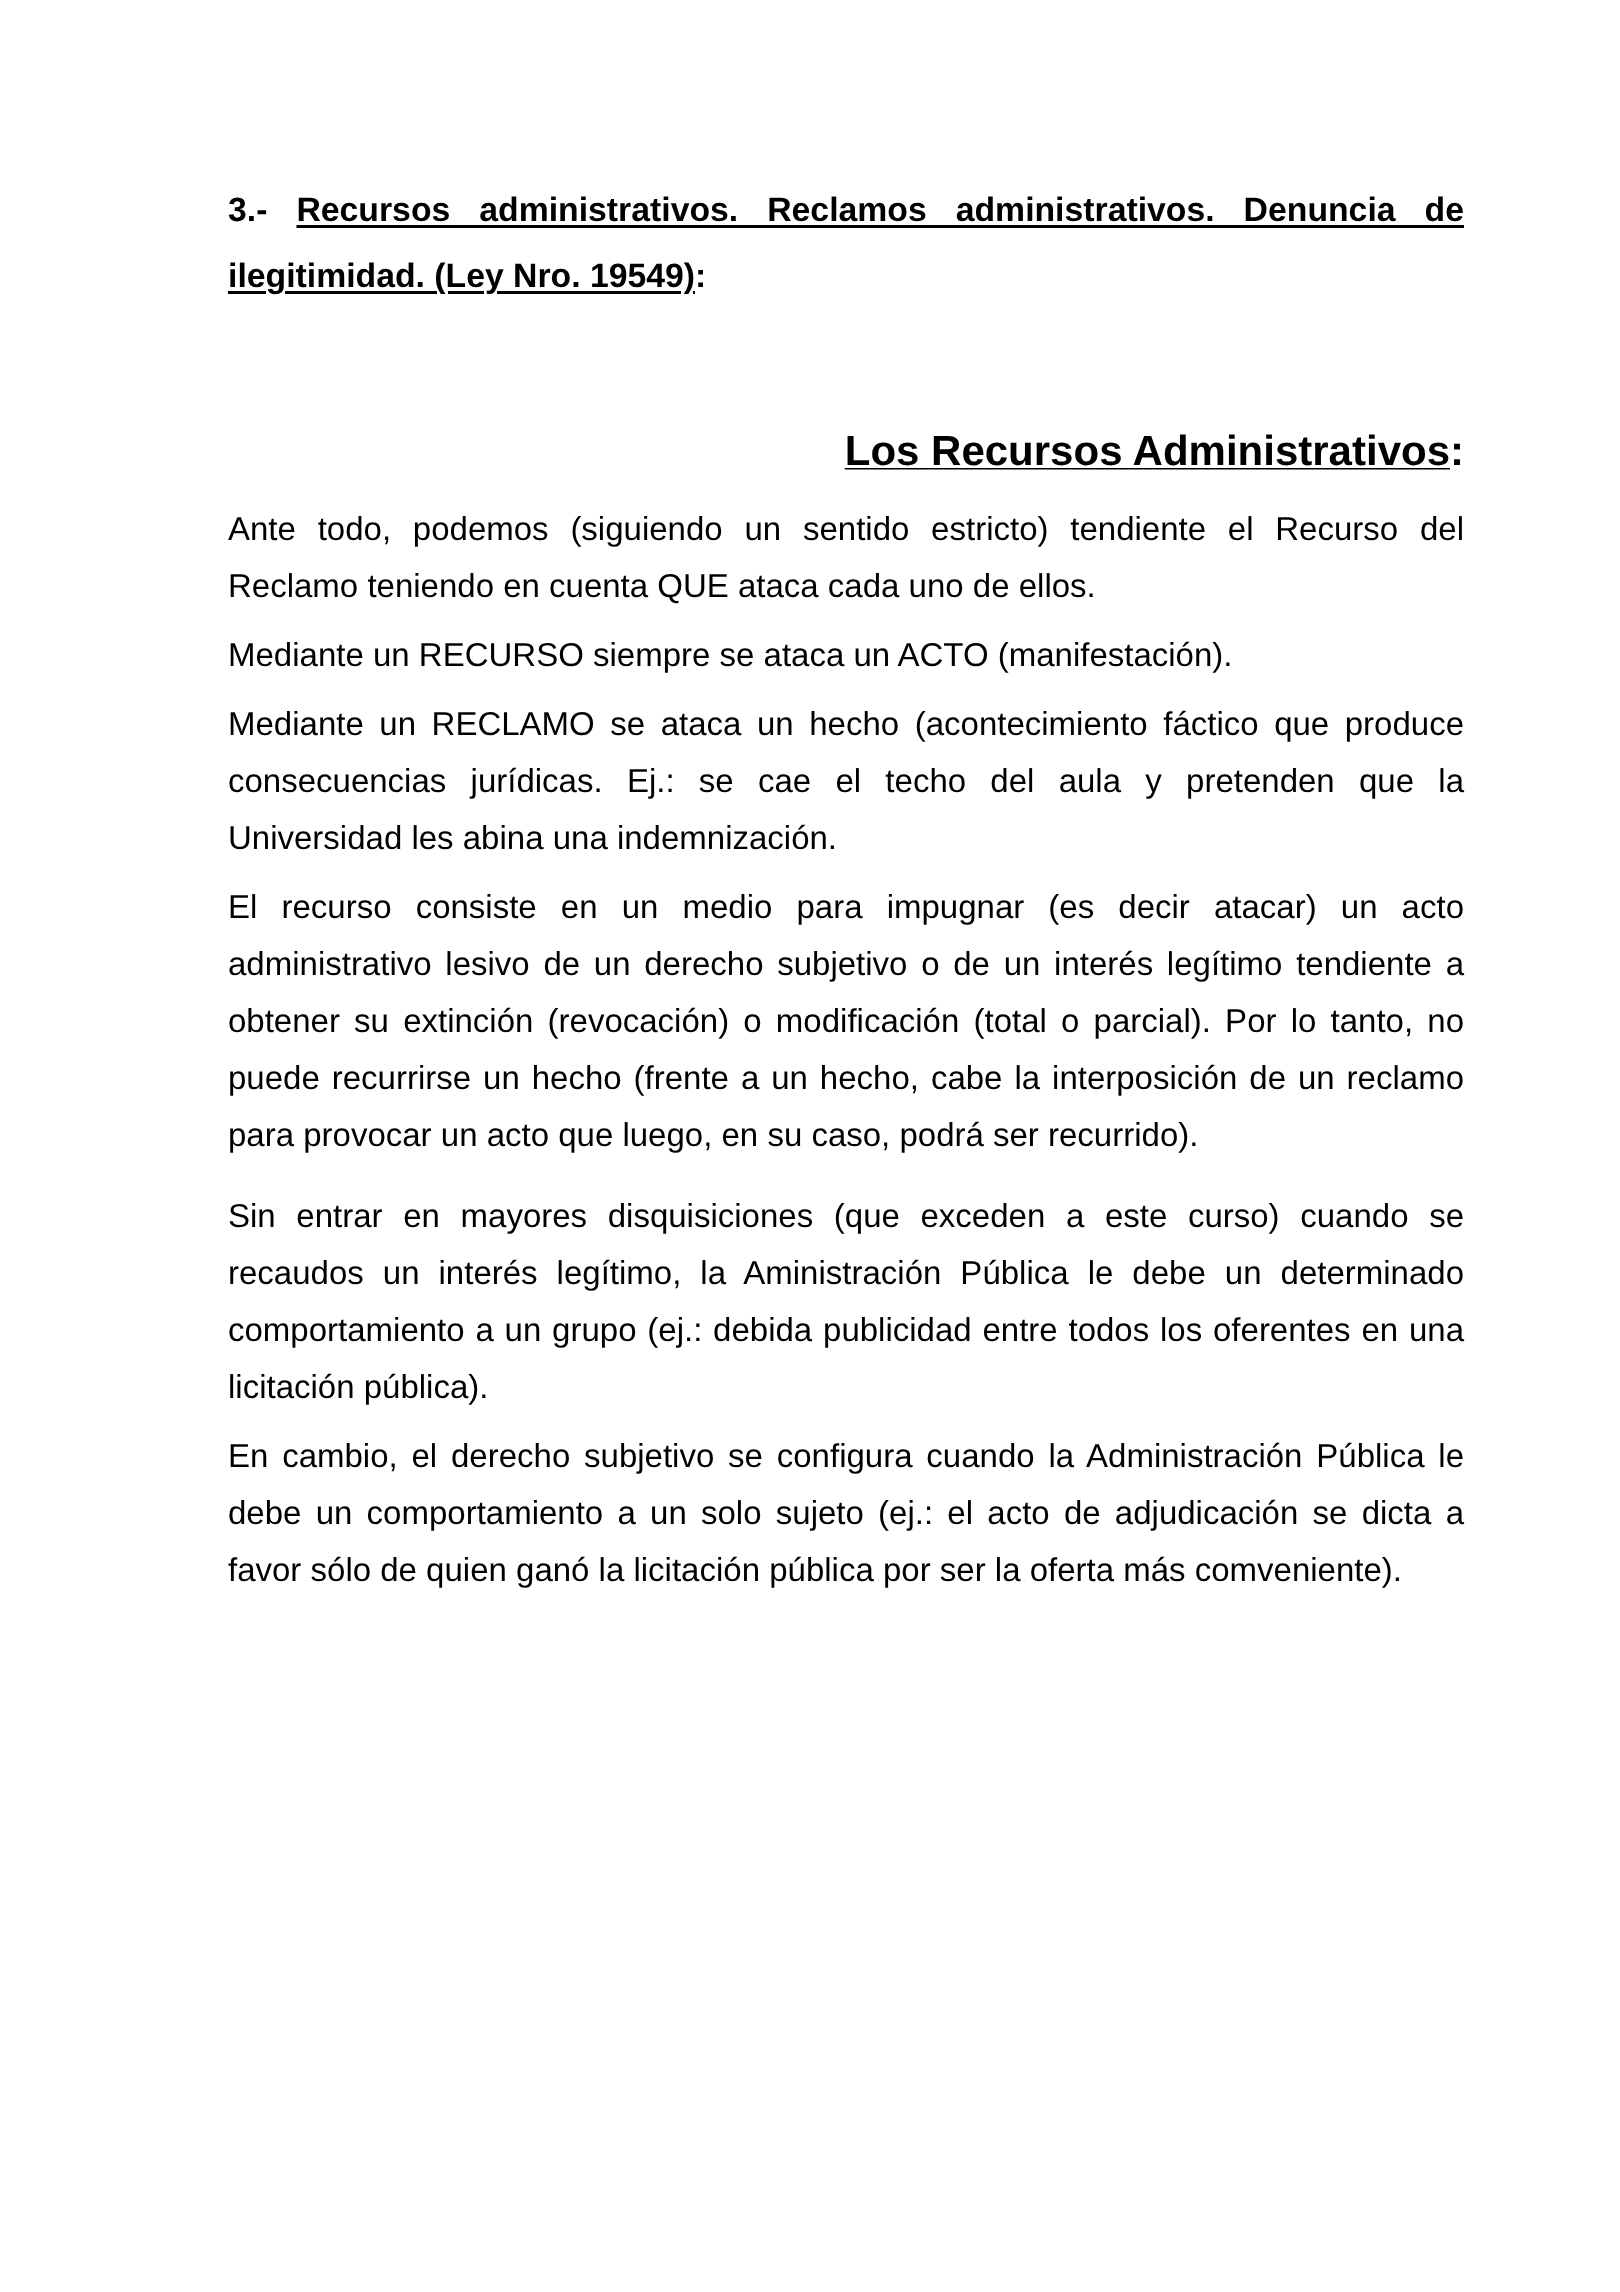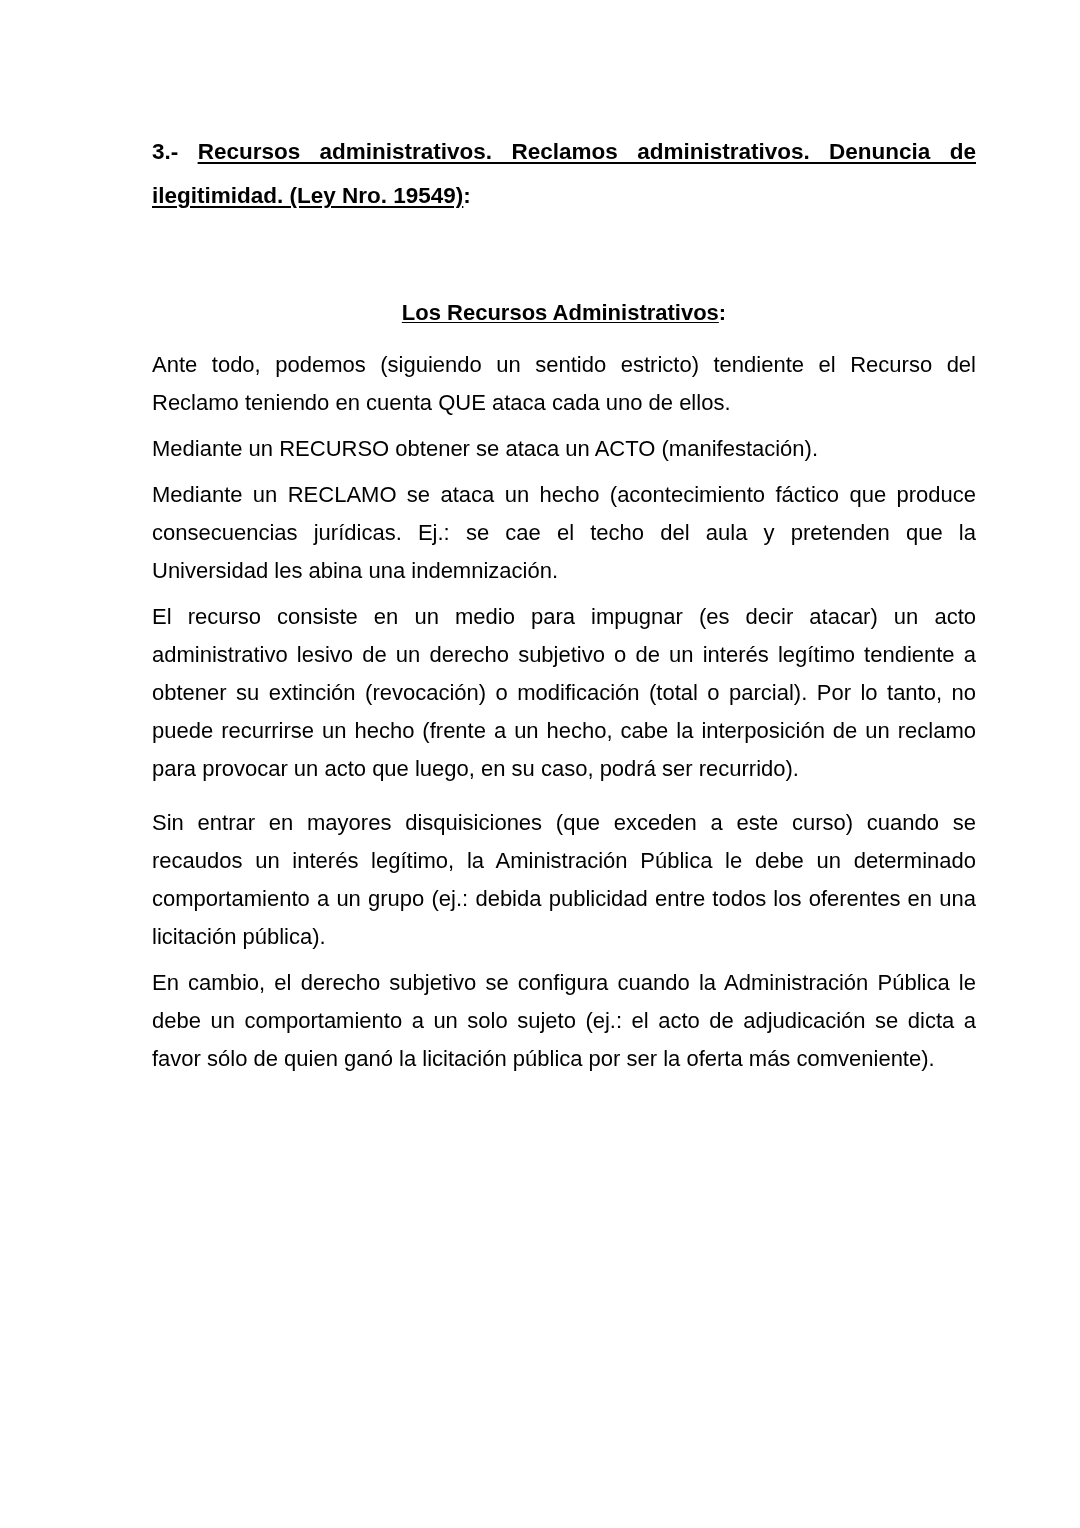--- a/index.html
+++ b/index.html
@@ -7,21 +7,21 @@
     margin: 0;
     padding: 0;
     background: #ffffff;
   }
 
   .page {
     position: relative;
     width: 1080px;
     height: 1089px;
     background: #ffffff;
-    margin: 12px auto;
+    margin: 0 auto;
     overflow: hidden;
     font-family: "Liberation Sans", sans-serif;
     color: #000000;
     -webkit-font-smoothing: antialiased;
   }
 
   .content {
     position: absolute;
     left: 152px;
     top: 118px;
@@ -45,24 +45,24 @@
     text-decoration: underline;
     text-underline-offset: 3px;
     text-decoration-thickness: 2px;
   }
   .doc-heading .tail {
     text-decoration: none;
   }
 
   
   .sub-heading {
-    font-size: 22px;
+    font-size: 28px;
     line-height: 38px;
     margin: 0;
-    text-align: center;
+    text-align: right;
   }
   .sub-heading .ul {
     text-decoration: underline;
     text-underline-offset: 2px;
     text-decoration-thickness: 1px;
   }
 
   
   p.body-par {
     font-size: 22px;
@@ -106,21 +106,21 @@
     <div class="gap-xl"></div>
 
     <h2 class="sub-heading"><span class="ul">Los Recursos Administrativos</span><span>:</span></h2>
 
     <div class="gap-s"></div>
 
     <p class="body-par">Ante todo, podemos (siguiendo un sentido estricto) tendiente el Recurso del Reclamo teniendo en cuenta QUE ataca cada uno de ellos.</p>
 
     <div class="gap-xs"></div>
 
-    <p class="body-par plain">Mediante un RECURSO obtener se ataca un ACTO (manifestación).</p>
+    <p class="body-par plain">Mediante un RECURSO siempre se ataca un ACTO (manifestación).</p>
 
     <div class="gap-xs"></div>
 
     <p class="body-par">Mediante un RECLAMO se ataca un hecho (acontecimiento fáctico que produce consecuencias jurídicas. Ej.: se cae el techo del aula y pretenden que la Universidad les abina una indemnización.</p>
 
     <div class="gap-xs"></div>
 
     <p class="body-par">El recurso consiste en un medio para impugnar (es decir atacar) un acto administrativo lesivo de un derecho subjetivo o de un interés legítimo tendiente a obtener su extinción (revocación) o modificación (total o parcial). Por lo tanto, no puede recurrirse un hecho (frente a un hecho, cabe la interposición de un reclamo para provocar un acto que luego, en su caso, podrá ser recurrido).</p>
 
     <div class="gap-xs"></div>

